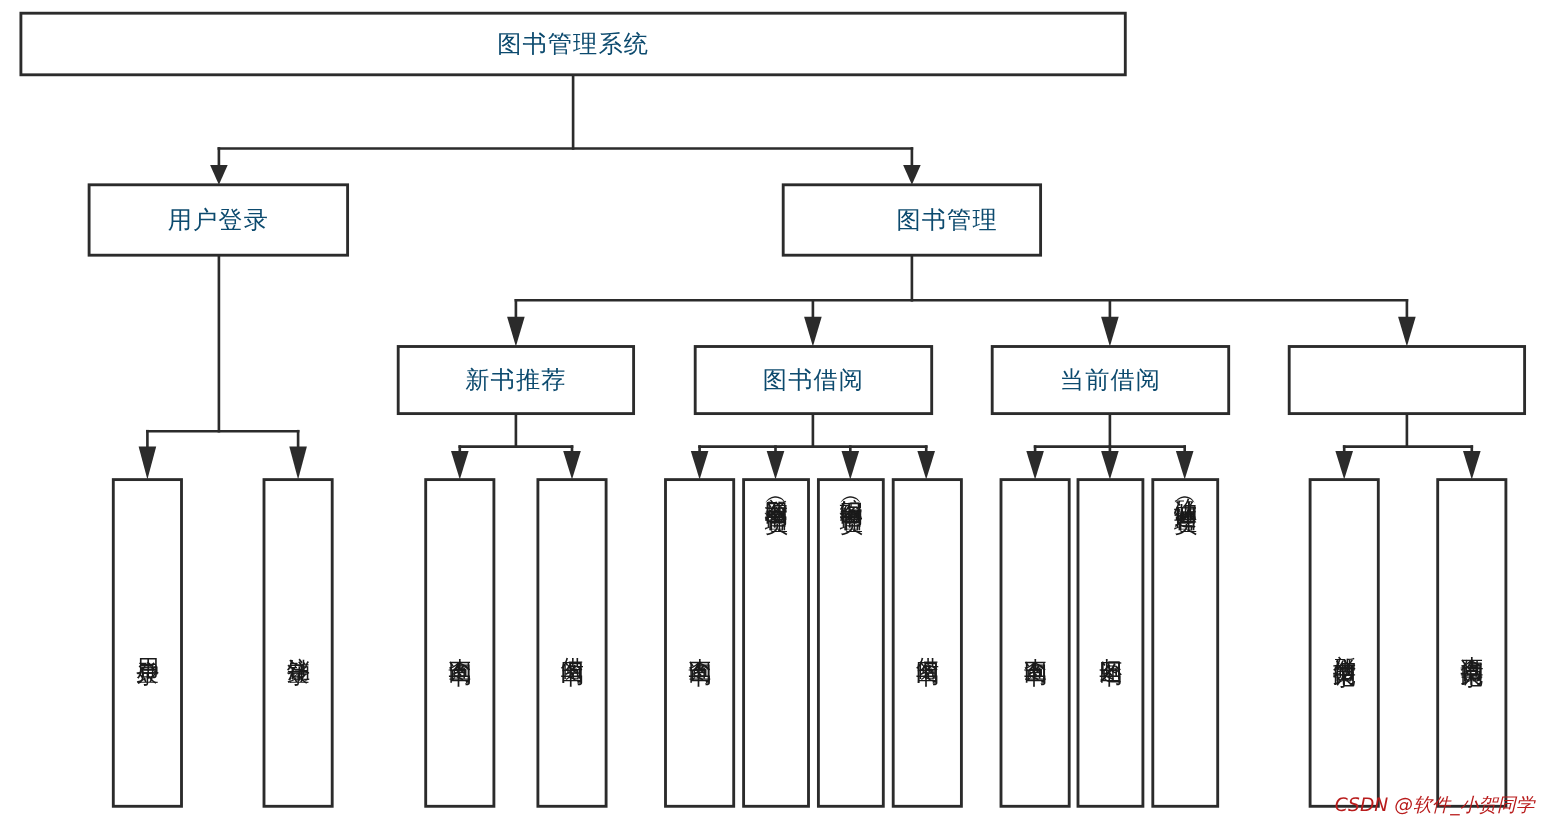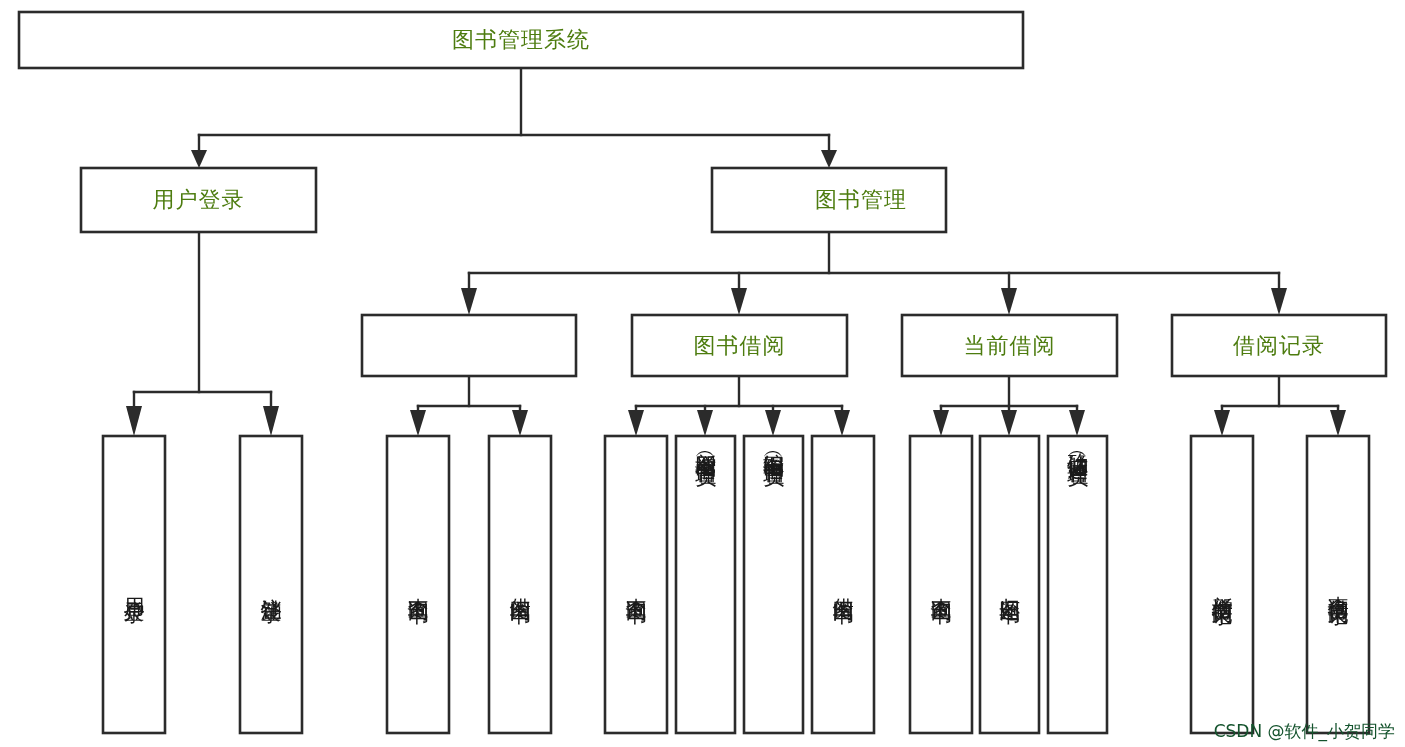--- a/index.html
+++ b/index.html
@@ -41,23 +41,24 @@
   .arrow-head {
     fill: #2b2b2b;
     stroke: none;
   }
   .watermark {
     position: absolute;
     right: 10px;
     bottom: 4px;
     font-family: "DejaVu Sans", "Liberation Sans", sans-serif;
     font-size: 17px;
-    color: #14532d;
+    color: #b91c1c;
     user-select: none;
     white-space: nowrap;
+    font-style: italic;
   }
   .vtext-box {
     position: absolute;
     display: flex;
     align-items: center;
     justify-content: center;
     pointer-events: none;
   }
   .vtext {
     writing-mode: vertical-rl;
@@ -73,21 +74,21 @@
   .htext-box {
     position: absolute;
     display: flex;
     align-items: center;
     justify-content: center;
     pointer-events: none;
   }
   .htext {
     font-family: "DejaVu Sans", "Liberation Sans", sans-serif;
     font-size: 22px;
-    color: #4d7c0f;
+    color: #0c4a6e;
     letter-spacing: 1px;
     white-space: nowrap;
   }
 </style>
 </head>
 <body>
 
 <div id="diagram-root">
 
   <svg id="tree-svg" viewBox="0 0 1405 747" xmlns="http://www.w3.org/2000/svg">
@@ -191,29 +192,29 @@
     <span class="htext">图书管理系统</span>
   </div>
 
   <div class="htext-box" style="left:81px; top:168px; width:235px; height:64px;">
     <span class="htext">用户登录</span>
   </div>
   <div class="htext-box" style="left:744px; top:168px; width:234px; height:64px;">
     <span class="htext">图书管理</span>
   </div>
 
+  <div class="htext-box" style="left:362px; top:315px; width:214px; height:61px;">
+    <span class="htext">新书推荐</span>
+  </div>
   <div class="htext-box" style="left:632px; top:315px; width:215px; height:61px;">
     <span class="htext">图书借阅</span>
   </div>
   <div class="htext-box" style="left:902px; top:315px; width:215px; height:61px;justify-content:center;">
     <span class="htext">当前借阅</span>
   </div>
-  <div class="htext-box" style="left:1172px; top:315px; width:214px; height:61px;">
-    <span class="htext">借阅记录</span>
-  </div>
 
   <div class="vtext-box" style="left:103px; top:436px; width:62px; height:297px;">
     <span class="vtext">用户登录</span>
   </div>
   <div class="vtext-box" style="left:240px; top:436px; width:62px; height:297px;">
     <span class="vtext">注销登录</span>
   </div>
   <div class="vtext-box" style="left:387px; top:436px; width:62px; height:297px;">
     <span class="vtext">查询图书</span>
   </div>

